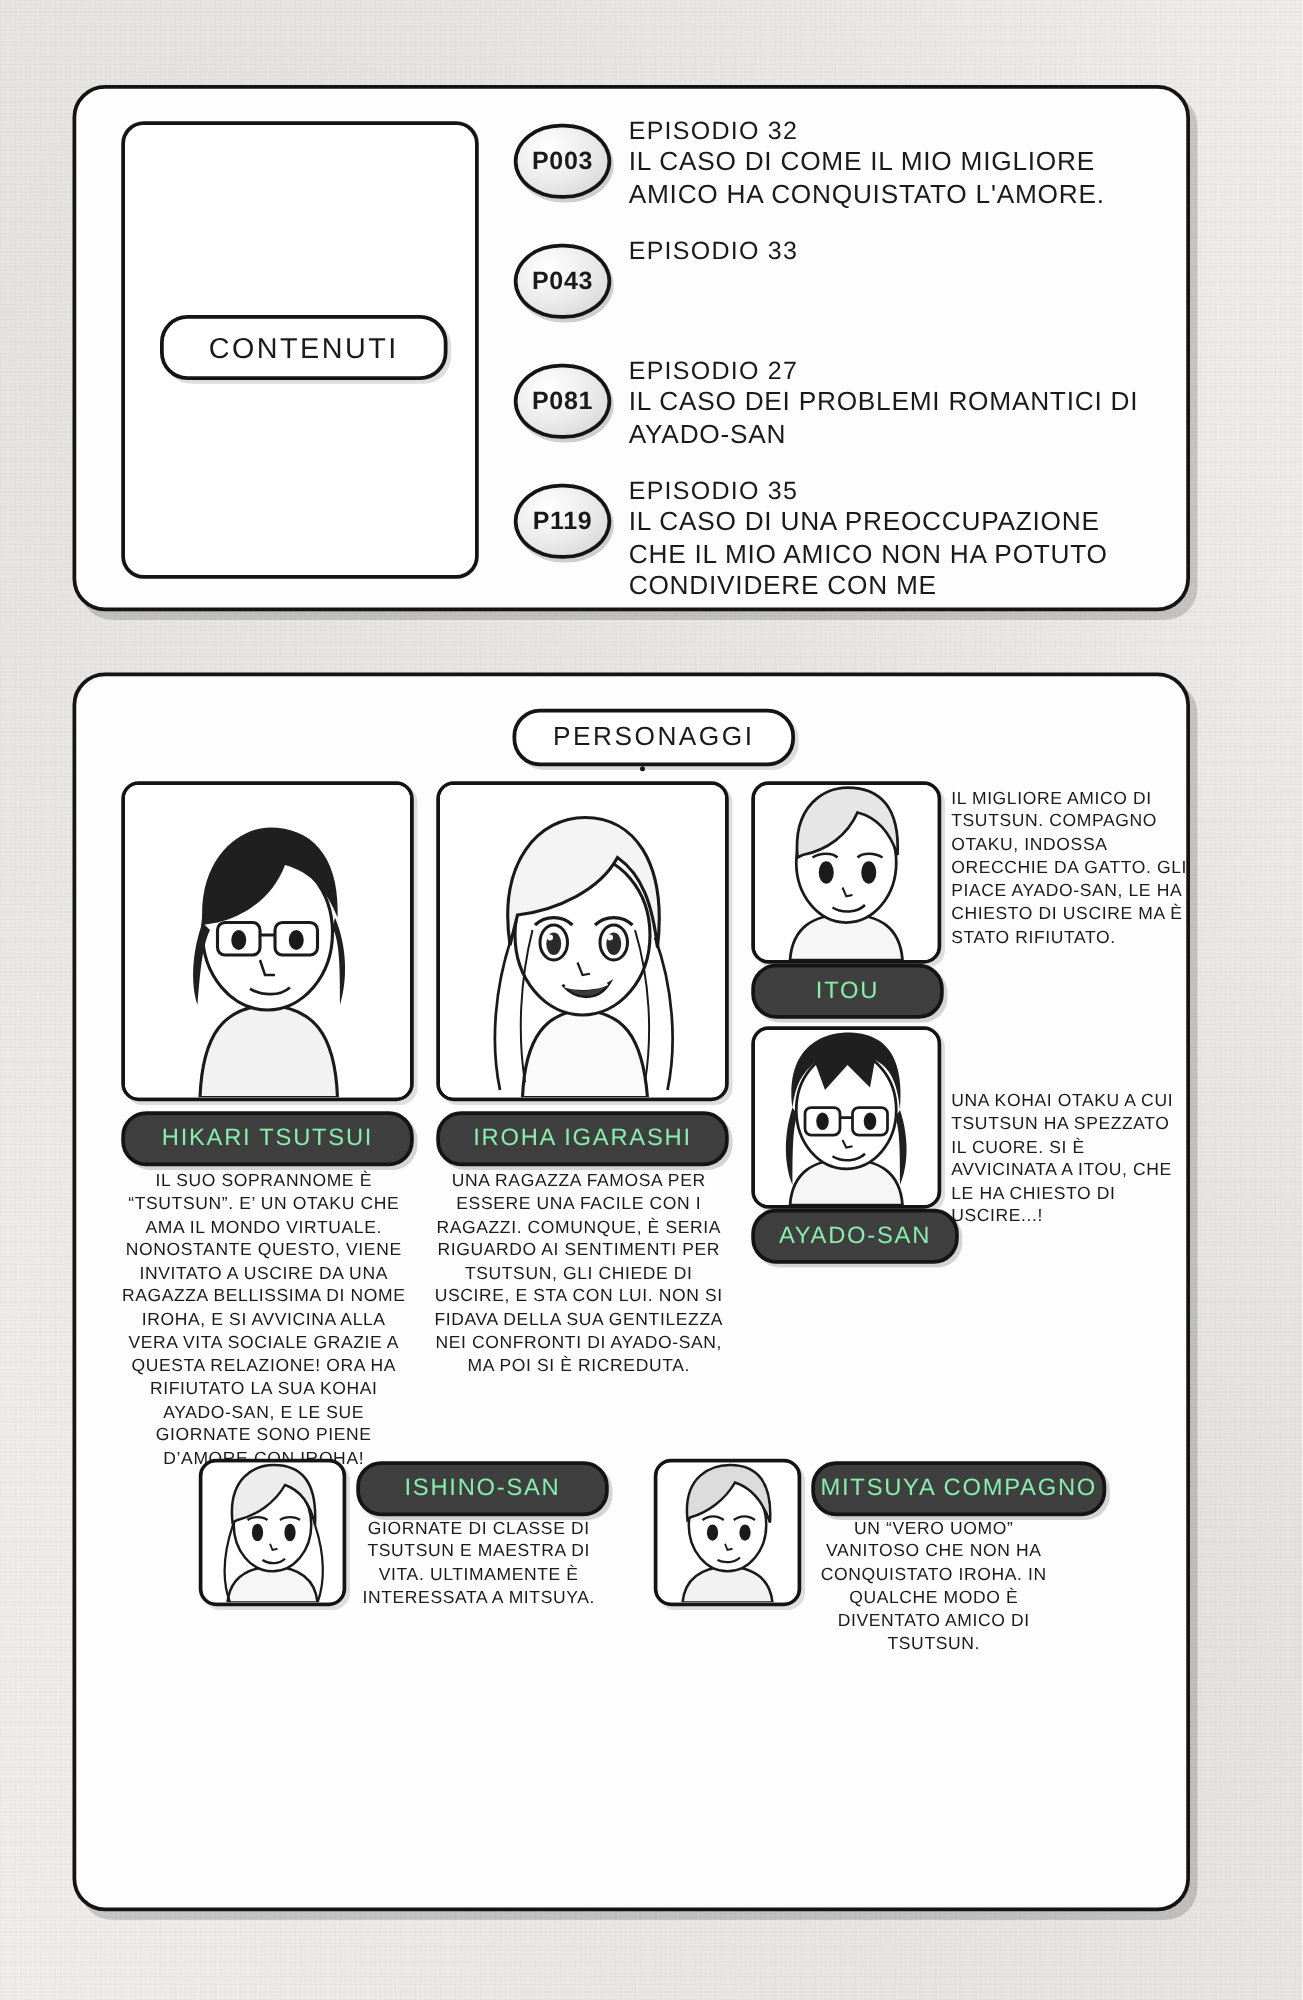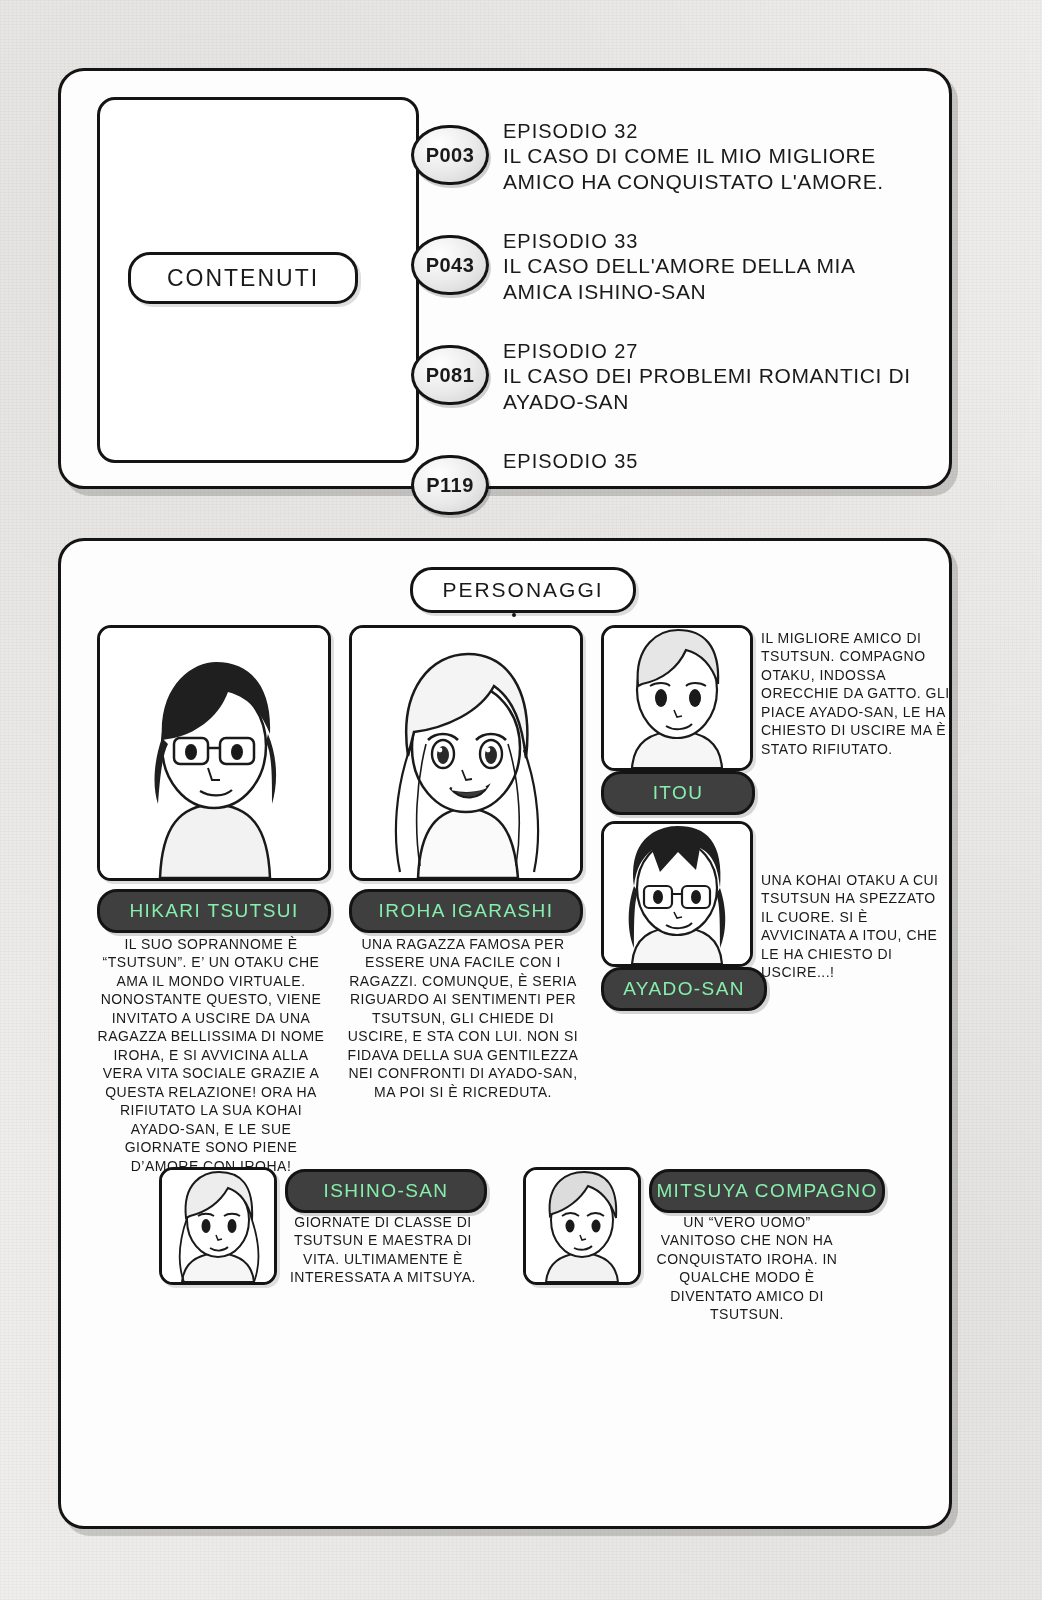--- a/index.html
+++ b/index.html
@@ -32,21 +32,21 @@
     border:3px solid #141414;
     border-radius:26px;
     box-shadow:6px 7px 0 rgba(0,0,0,0.16);
   }
 
   
   #toc-panel{left:58px;top:68px;width:888px;height:415px;}
 
   .toc-left{
     position:absolute;left:36px;top:26px;width:280px;height:360px;
-    border:3px solid #141414;border-radius:18px;background:#fff;padding-left:36px;
+    border:3px solid #141414;border-radius:18px;background:#fff;
   }
   .pill{
     display:flex;align-items:center;justify-content:center;
     border:3px solid #141414;border-radius:22px;
     background:#fff;
     letter-spacing:2px;
     box-shadow:3px 3px 0 rgba(0,0,0,0.13);
   }
   #contents-pill{
     position:absolute;left:28px;top:152px;width:224px;height:46px;
@@ -56,21 +56,21 @@
   .toc-list{position:absolute;left:350px;top:22px;width:500px;}
   .toc-row{position:relative;min-height:84px;margin-bottom:12px;}
   .page-badge{
     position:absolute;left:0;top:6px;width:72px;height:54px;
     border:3px solid #141414;border-radius:50%/52%;
     background:radial-gradient(ellipse at 35% 30%, #ffffff 0%, #e9e9e9 55%, #cfcfcf 100%);
     display:flex;align-items:center;justify-content:center;
     font-size:20px;font-weight:700;letter-spacing:0.5px;
     box-shadow:2px 3px 0 rgba(0,0,0,0.18);
   }
-  .toc-text{margin-left:92px;margin-top:26px;}
+  .toc-text{margin-left:92px;}
   .toc-ep{font-size:20px;letter-spacing:1px;line-height:1.22;}
   .toc-title{font-size:21px;letter-spacing:0.6px;line-height:1.2;}
 
   
   #chars-panel{left:58px;top:538px;width:888px;height:985px;}
 
   .section-head{position:absolute;display:flex;align-items:center;width:100%;}
   .sec-pill{
     width:220px;height:40px;font-size:21px;font-weight:500;letter-spacing:2px;
   }
@@ -116,36 +116,36 @@
         <div class="toc-text">
           <div class="toc-ep">EPISODIO 32</div>
           <div class="toc-title">IL CASO DI COME IL MIO MIGLIORE AMICO HA CONQUISTATO L'AMORE.</div>
         </div>
       </div>
 
       <div class="toc-row">
         <div class="page-badge">P043</div>
         <div class="toc-text">
           <div class="toc-ep">EPISODIO 33</div>
-          <div class="toc-title">IL CASO DELL'AMORE DELLA MIA AMICA ISHINO-SAN</div>
         </div>
       </div>
 
       <div class="toc-row">
         <div class="page-badge">P081</div>
         <div class="toc-text">
           <div class="toc-ep">EPISODIO 27</div>
           <div class="toc-title">IL CASO DEI PROBLEMI ROMANTICI DI AYADO-SAN</div>
         </div>
       </div>
 
       <div class="toc-row">
         <div class="page-badge">P119</div>
         <div class="toc-text">
           <div class="toc-ep">EPISODIO 35</div>
+          <div class="toc-title">IL CASO DI UNA PREOCCUPAZIONE CHE IL MIO AMICO NON HA POTUTO CONDIVIDERE CON ME</div>
         </div>
       </div>
 
     </div>
   </div>
 
   <div class="panel" id="chars-panel">
 
     <div class="section-head" style="left:36px;top:26px;width:852px;flex-direction:column;">
       <div class="pill sec-pill">PERSONAGGI</div>

